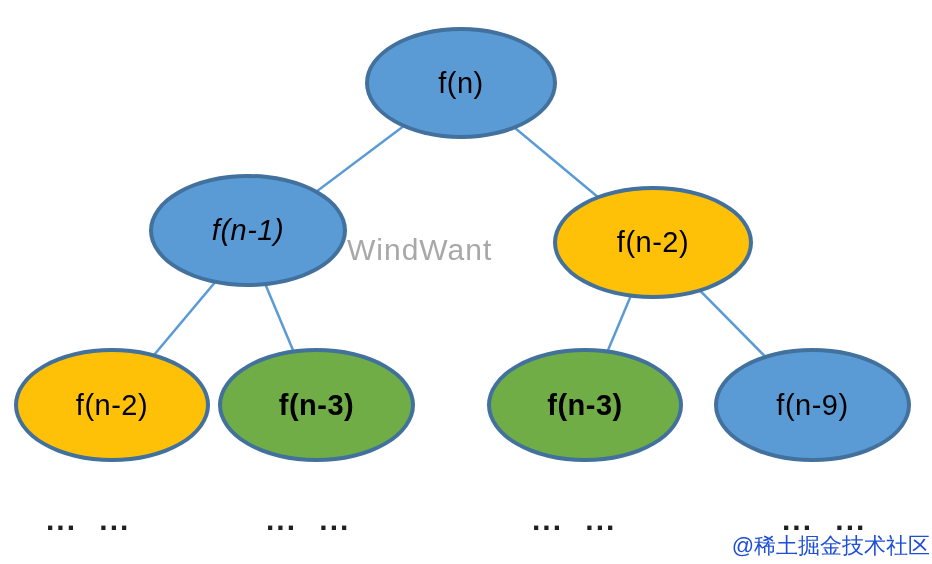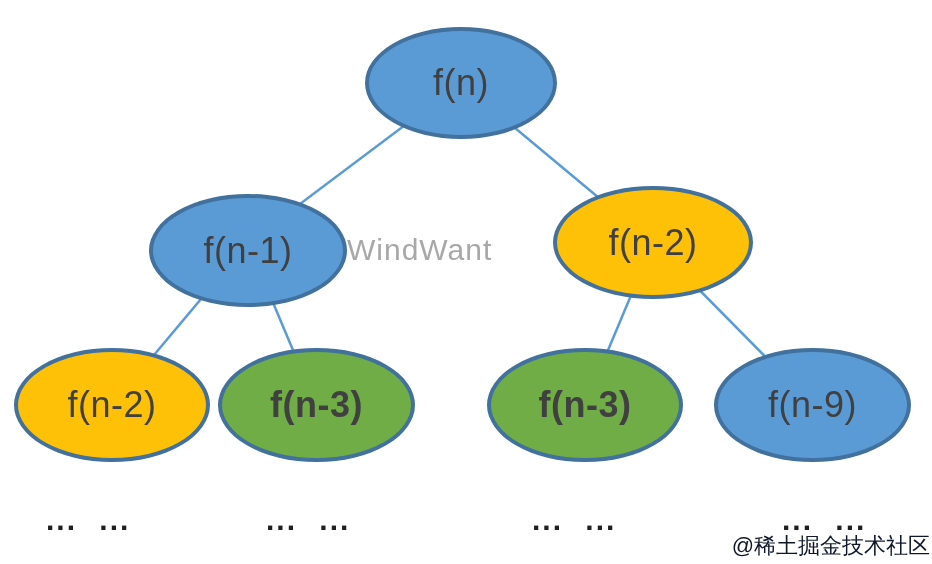--- a/index.html
+++ b/index.html
@@ -25,30 +25,30 @@
     position: absolute;
     z-index: 2;
     border-radius: 50%;
     border: 4px solid #41719c;
     box-sizing: border-box;
     display: flex;
     align-items: center;
     justify-content: center;
   }
   .node .node-label {
-    color: #404040;
-    font-size: 36px;
+    color: #000000;
+    font-size: 29px;
     letter-spacing: 0.5px;
   }
   .fill-blue   { background: #5b9bd5; }
   .fill-yellow { background: #ffc008; }
   .fill-green  { background: #70ad47; font-weight: bold; }
 
   .n-root   { left: 365px; top: 27px;  width: 192px; height: 112px; }
-  .n-l2a    { left: 149px; top: 194px; width: 198px; height: 113px; }
+  .n-l2a    { left: 149px; top: 174px; width: 198px; height: 113px; font-style: italic; }
   .n-l2b    { left: 553px; top: 186px; width: 200px; height: 113px; }
   .n-l3a    { left: 14px;  top: 348px; width: 196px; height: 114px; }
   .n-l3b    { left: 218px; top: 348px; width: 197px; height: 114px; }
   .n-l3c    { left: 487px; top: 348px; width: 196px; height: 114px; }
   .n-l3d    { left: 714px; top: 348px; width: 197px; height: 114px; }
 
   .watermark-center {
     position: absolute;
     left: 347px;
     top: 233px;
@@ -70,21 +70,21 @@
   .e1 { left: 46px; }
   .e2 { left: 266px; }
   .e3 { left: 532px; }
   .e4 { left: 782px; }
 
   .watermark-br {
     position: absolute;
     right: 2px;
     top: 531px;
     z-index: 3;
-    color: #0f172a;
+    color: #1d4ed8;
     font-size: 22px;
     white-space: nowrap;
   }
 </style>
 </head>
 <body>
 
 <div class="canvas">
 
   <svg class="edges" width="932" height="564">

